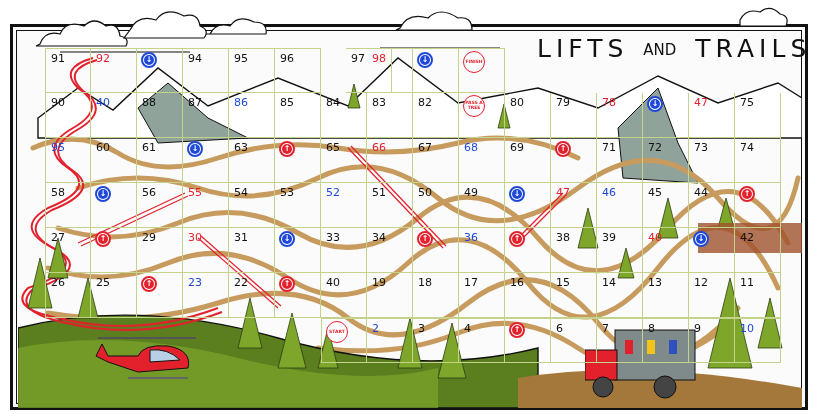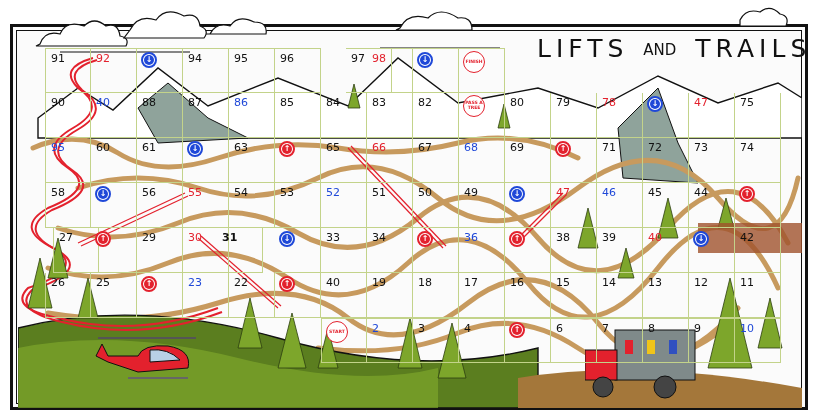--- a/index.html
+++ b/index.html
@@ -316,35 +316,35 @@
       <span class="num">45</span>
     </div>
     <div class="cell" style="left: 644px; top: 135px;">
       <span class="num">44</span>
     </div>
     <div class="cell" style="left: 690px; top: 135px;">
       <span class="badge up">
         <span>↑</span>
       </span>
     </div>
-    <div class="cell left" style="left: 8px; top: 180px; padding-left: 33px;">
+    <div class="cell left" style="left: 0px; top: 180px; padding-left: 33px;">
       <span class="num">27</span>
     </div>
     <div class="cell" style="left: 46px; top: 180px;">
       <span class="badge up">
         <span>↑</span>
       </span>
     </div>
     <div class="cell" style="left: 92px; top: 180px;">
       <span class="num">29</span>
     </div>
     <div class="cell" style="left: 138px; top: 180px;">
       <span class="num red">30</span>
     </div>
-    <div class="cell" style="left: 172px; top: 180px; font-weight: bold;">
+    <div class="cell" style="left: 184px; top: 180px;">
       <span class="num">31</span>
     </div>
     <div class="cell" style="left: 230px; top: 180px;">
       <span class="badge down">
         <span>↓</span>
       </span>
     </div>
     <div class="cell" style="left: 276px; top: 180px;">
       <span class="num">33</span>
     </div>

